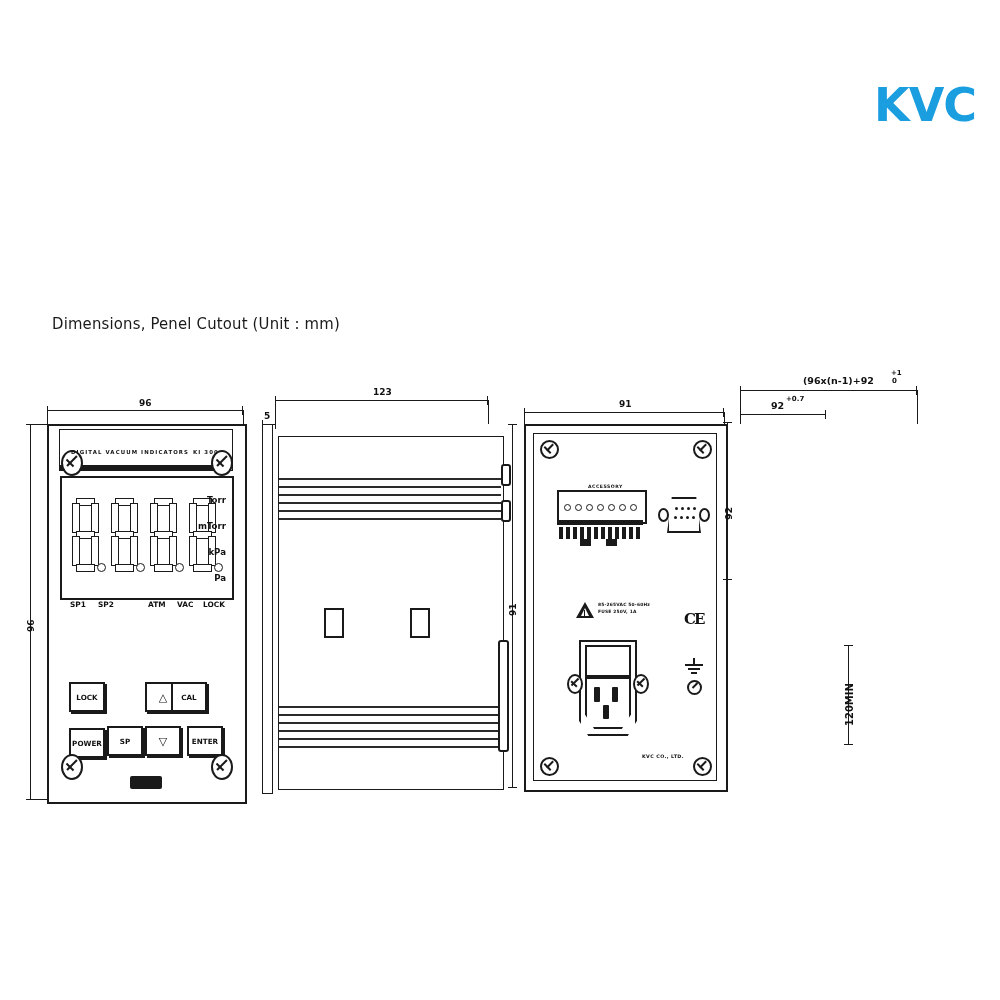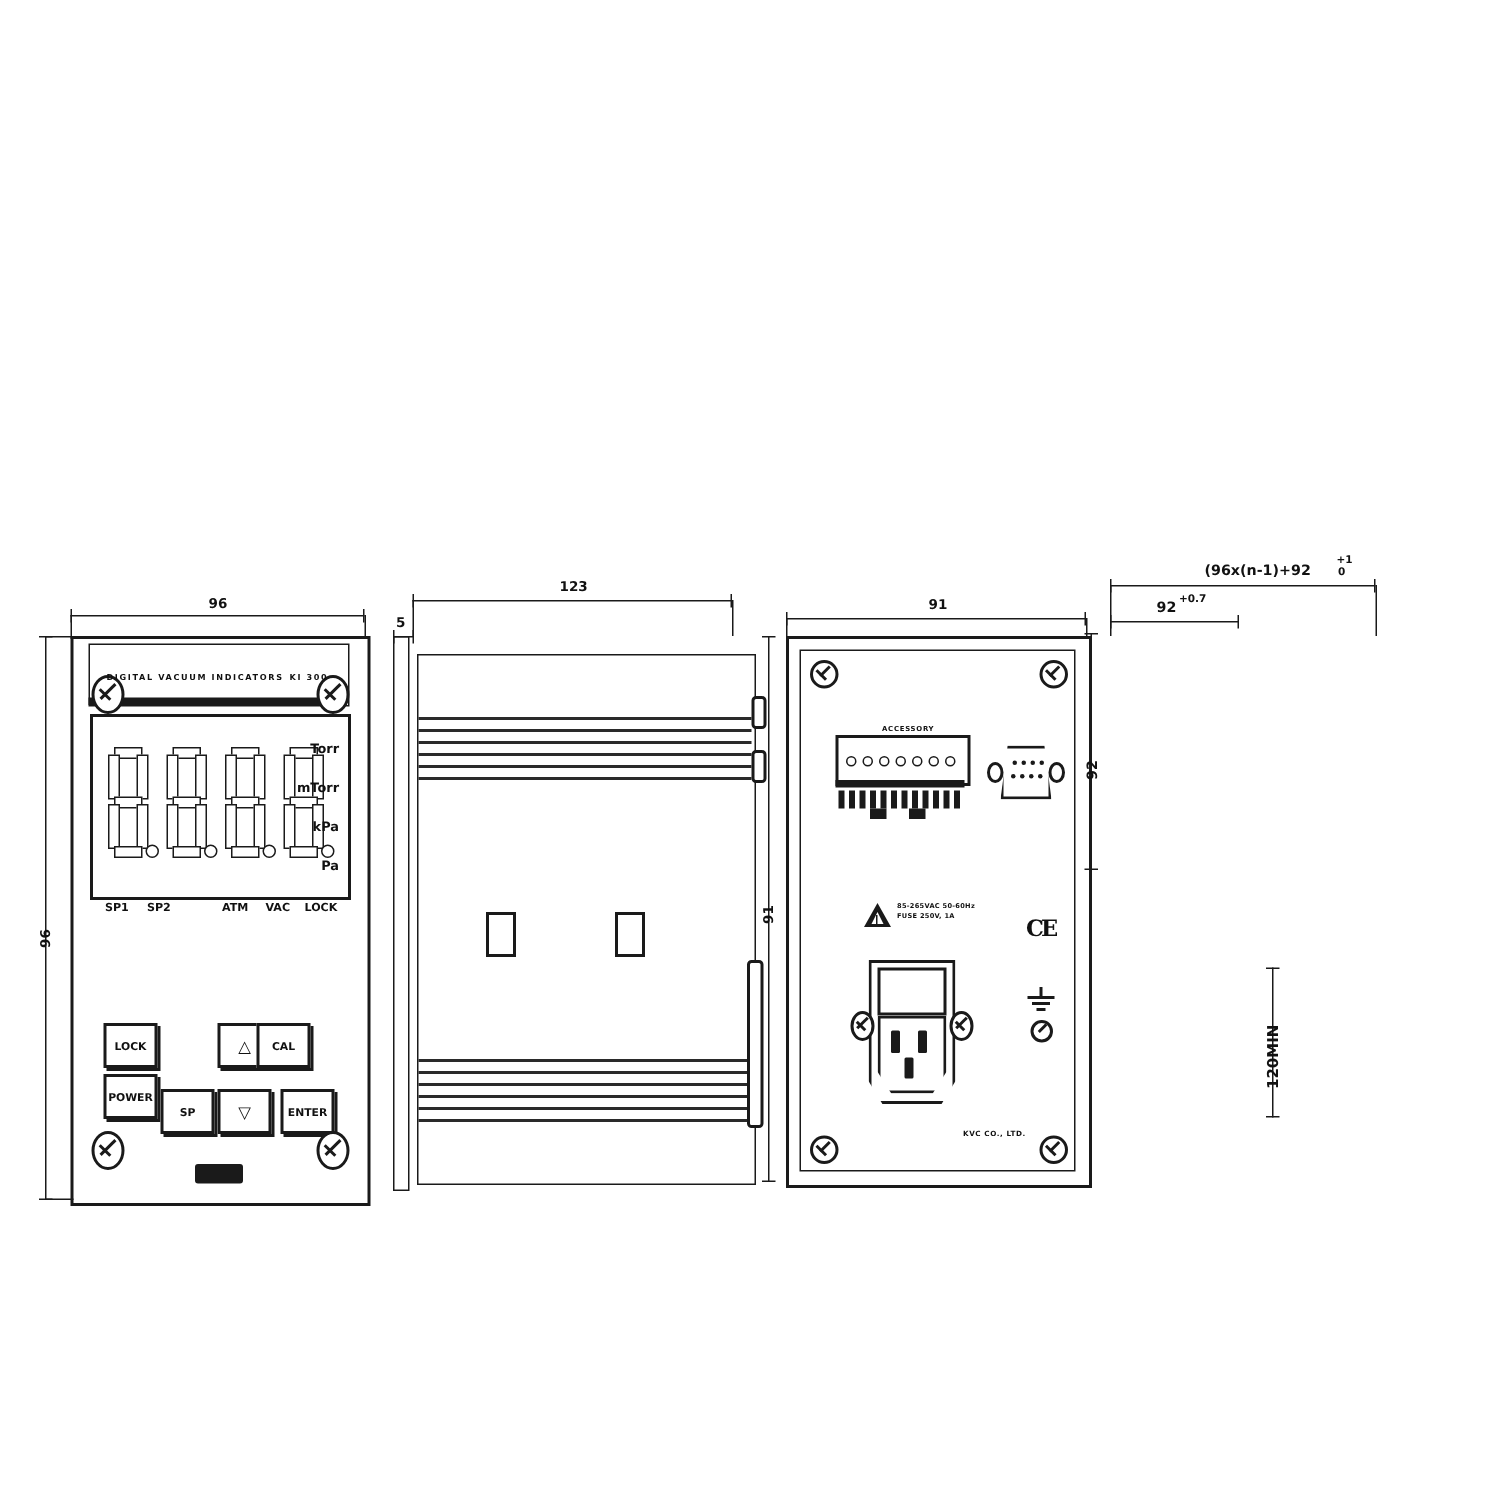--- a/index.html
+++ b/index.html
@@ -154,22 +154,24 @@
   #panelcut-note{left:128px;top:308px;font-size:10.5px;line-height:1.55;
      font-family:"DejaVu Sans","Liberation Sans",sans-serif;}
   #panelcut-note .t1{font-weight:normal;color:#2a2a2a;}
   #panelcut-note .tb{font-weight:bold;color:#111;}
 </style>
 </head>
 <body>
 
 <div class="page">
 
+  <div class="abs" id="brand">KVC</div>
 
   <div class="abs" id="title-block">
+    <div>Dimensions, Penel Cutout  (Unit : mm)</div>
   </div>
 
   <div class="dimline" style="left:47px;top:410px;width:196px;"></div>
   <div class="ln v1" style="left:47px;top:410px;height:16px;"></div>
   <div class="ln v1" style="left:243px;top:410px;height:16px;"></div>
   <div class="dimtxt" style="left:139px;top:398px;">96</div>
 
   <div class="dimlineV" style="left:30px;top:424px;height:376px;"></div>
   <div class="ln h1" style="left:30px;top:424px;width:19px;"></div>
   <div class="ln h1" style="left:30px;top:799px;width:19px;"></div>
@@ -248,21 +250,21 @@
     <div class="btn" style="left:22px;top:258px;width:36px;height:30px;">
       <span>LOCK</span>
     </div>
     <div class="btn" style="left:98px;top:258px;width:36px;height:30px;">
       <span class="arrow">△</span>
     </div>
     <div class="btn" style="left:124px;top:258px;width:36px;height:30px;">
       <span>CAL</span>
     </div>
 
-    <div class="btn" style="left:22px;top:292px;width:36px;height:30px;">
+    <div class="btn" style="left:22px;top:304px;width:36px;height:30px;">
       <span>POWER</span>
     </div>
     <div class="btn" style="left:60px;top:302px;width:36px;height:30px;">
       <span>SP</span>
     </div>
     <div class="btn" style="left:98px;top:302px;width:36px;height:30px;">
       <span class="arrow">▽</span>
     </div>
     <div class="btn" style="left:140px;top:302px;width:36px;height:30px;">
       <span>ENTER</span>

